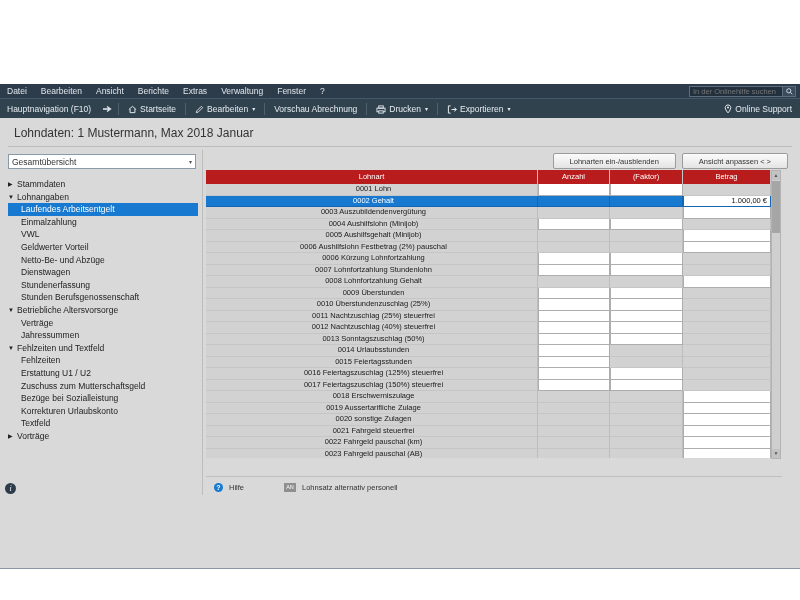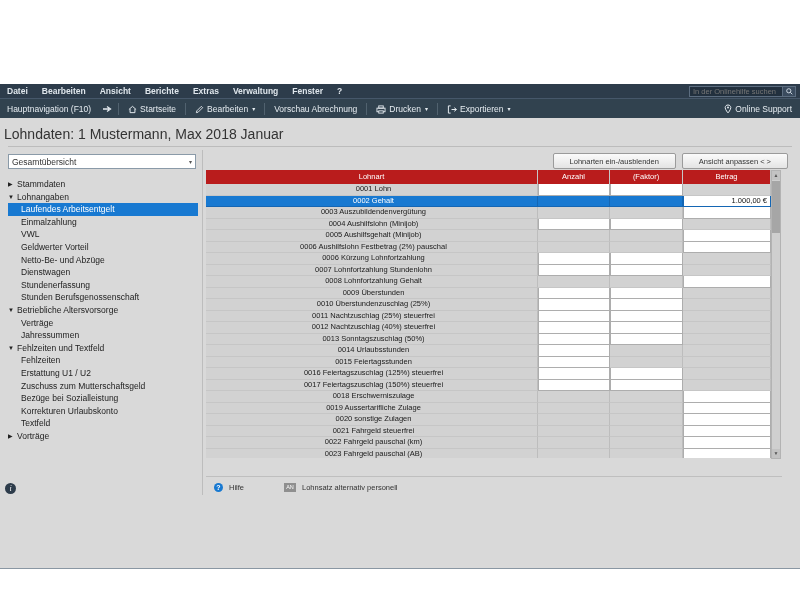--- a/index.html
+++ b/index.html
@@ -2,36 +2,36 @@
 <html><head>
 <meta charset="utf-8">
 <style>
   html,body{margin:0;padding:0;width:800px;height:600px;background:#fff;overflow:hidden;
     font-family:"Liberation Sans","DejaVu Sans",sans-serif;-webkit-font-smoothing:antialiased;}
   .app{position:absolute;left:0;top:84px;width:800px;height:484px;background:#d9d9d9;
     border-bottom:1px solid #8a97a3;}
   
   .menubar{position:absolute;left:0;top:0;width:800px;height:14px;background:#2d3c4b;
     display:flex;align-items:center;color:#dfe6ec;font-size:8.5px;border-bottom:1px solid #46576a;}
-  .menu-item{padding:0 7px;line-height:14px;cursor:default;font-weight:bold;}
+  .menu-item{padding:0 7px;line-height:14px;cursor:default;}
   .menu-search{margin-left:auto;margin-right:4px;display:flex;align-items:center;height:11px;}
   .menu-search input{width:94px;height:11px;background:#22303e;border:1px solid #5c6d80;
     color:#aebccb;font-size:7.5px;padding:0 3px;outline:none;box-sizing:border-box;}
   .menu-search .sbtn{width:13px;height:11px;background:#3a4b5e;border:1px solid #5c6d80;border-left:none;
     display:flex;align-items:center;justify-content:center;box-sizing:border-box;}
   
   .toolbar{position:absolute;left:0;top:15px;width:800px;height:19px;background:#31424f;
     display:flex;align-items:center;color:#e6ecf1;font-size:8.5px;}
   .tb-item{display:flex;align-items:center;gap:3px;padding:0 7px;height:100%;}
   .tb-sep{width:1px;height:12px;background:#51626f;margin:0 2px;}
   .caret{font-size:6px;margin-left:1px;}
   .tb-right{margin-left:auto;display:flex;align-items:center;gap:3px;padding-right:8px;}
   .icon-svg{display:inline-block;vertical-align:middle;}
   
-  .page-title{position:absolute;left:4px;top:42px;font-size:14px;color:#333;text-align:center;}
+  .page-title{position:absolute;left:14px;top:42px;font-size:12px;color:#333;text-align:center;}
   .title-rule{position:absolute;left:8px;top:62px;width:784px;height:1px;background:#bcbcbc;}
   
   .sidebar{position:absolute;left:8px;top:70px;width:190px;}
   .combo{width:188px;height:15px;background:#fff;border:1px solid #8a9aa8;display:flex;
     align-items:center;font-size:8.5px;color:#333;padding:0 3px;box-sizing:border-box;}
   .combo .cv{flex:1;}
   .tree{margin-top:9px;font-size:8.5px;color:#222;}
   .tree-row{height:12.6px;line-height:12.6px;display:flex;align-items:center;white-space:nowrap;}
   .tree-row .tw{width:9px;display:inline-block;font-size:6px;color:#222;text-align:left;}
   .tree-row.lvl1{padding-left:13px;}

